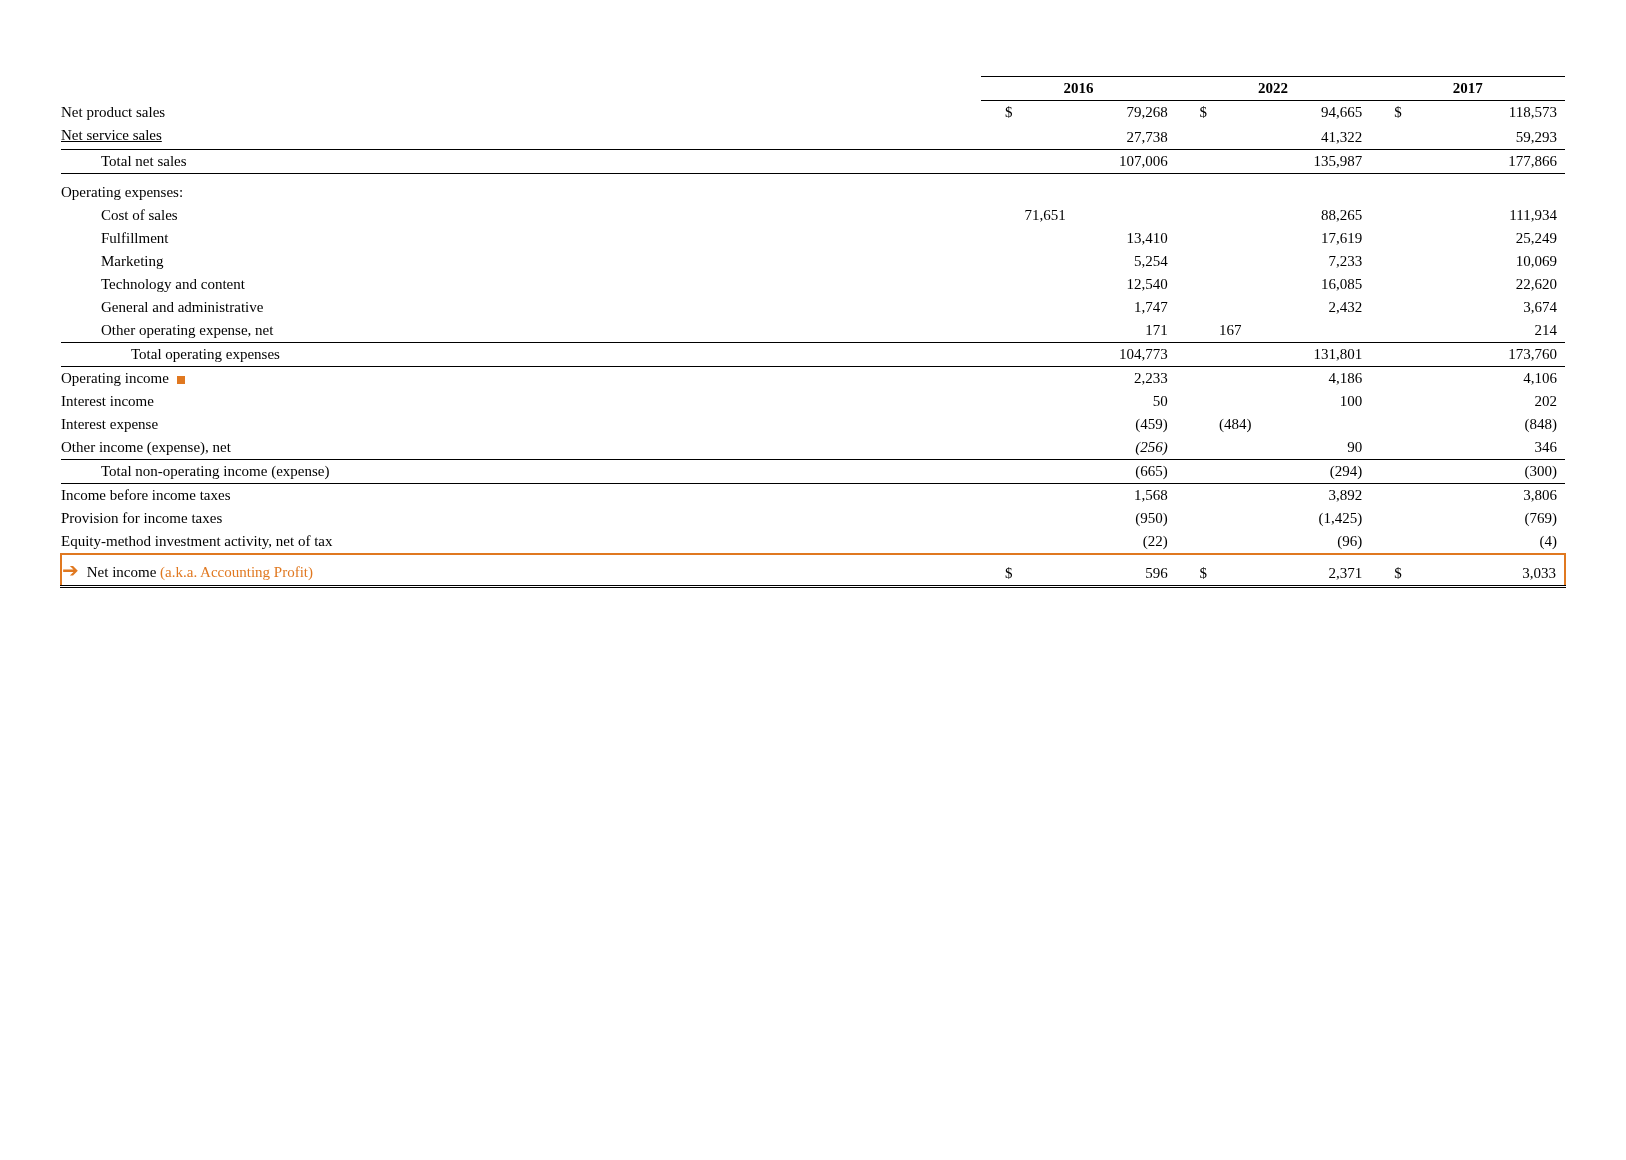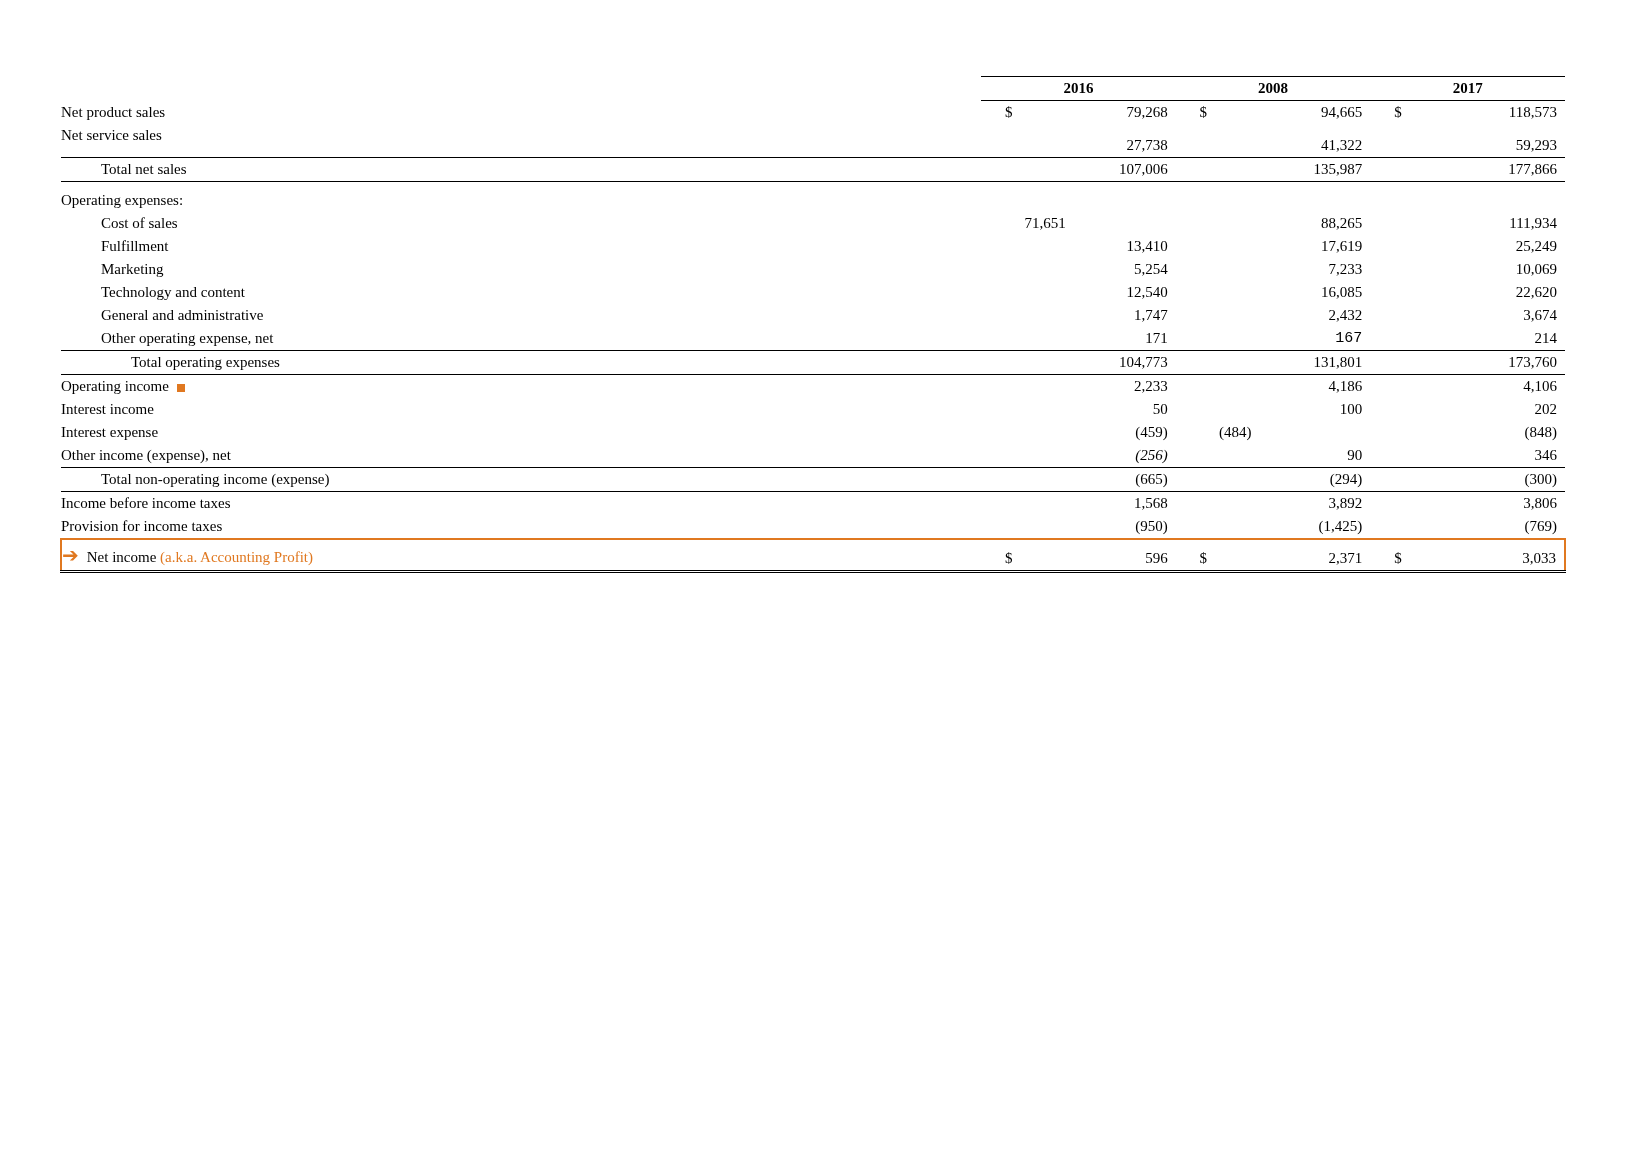--- a/index.html
+++ b/index.html
@@ -63,36 +63,36 @@
       <col style="width:9%">
     </colgroup>
     <thead>
       <tr>
         <th style="border:none;"></th>
         <th colspan="6" style="text-align:center; border-bottom:1px solid #000; font-weight:bold; font-size:15px;"></th>
       </tr>
       <tr>
         <th style="border:none;"></th>
         <th colspan="2" style="text-align:center; border-bottom:1px solid #000; font-weight:bold;">2016</th>
-        <th colspan="2" style="text-align:center; border-bottom:1px solid #000; font-weight:bold;">2008</th>
+        <th colspan="2" style="text-align:center; border-bottom:1px solid #000; font-weight:bold;">2022</th>
         <th colspan="2" style="text-align:center; border-bottom:1px solid #000; font-weight:bold;">2017</th>
       </tr>
     </thead>
     <tbody id="table-body">
     <tr>
           <td style="padding-left: 0px; padding-top: 3px; padding-bottom: 3px;">Net product sales</td>
           <td style="text-align: right; padding-right: 4px; padding-top: 3px; padding-bottom: 3px; white-space: nowrap;">$</td>
           <td style="text-align: right; padding-top: 3px; padding-bottom: 3px;">79,268</td>
           <td style="text-align: right; padding-right: 4px; padding-top: 3px; padding-bottom: 3px; white-space: nowrap;">$</td>
           <td style="text-align: right; padding-top: 3px; padding-bottom: 3px;">94,665</td>
           <td style="text-align: right; padding-right: 4px; padding-top: 3px; padding-bottom: 3px; white-space: nowrap;">$</td>
           <td style="text-align: right; padding-top: 3px; padding-bottom: 3px;">118,573</td>
         </tr>
         <tr>
-          <td style="padding-left: 0px; padding-top: 3px; padding-bottom: 13px;">Net service sales</td>
+          <td style="padding-left: 0px; padding-top: 3px; padding-bottom: 5px; text-decoration: underline;">Net service sales</td>
           <td style="text-align: right; padding-right: 4px; padding-top: 3px; padding-bottom: 3px; white-space: nowrap;"></td>
           <td style="text-align: right; padding-top: 3px; padding-bottom: 3px;">27,738</td>
           <td style="text-align: right; padding-right: 4px; padding-top: 3px; padding-bottom: 3px; white-space: nowrap;"></td>
           <td style="text-align: right; padding-top: 3px; padding-bottom: 3px;">41,322</td>
           <td style="text-align: right; padding-right: 4px; padding-top: 3px; padding-bottom: 3px; white-space: nowrap;"></td>
           <td style="text-align: right; padding-top: 3px; padding-bottom: 3px;">59,293</td>
         </tr>
         <tr>
           <td style="padding-left: 40px; padding-top: 3px; padding-bottom: 3px; border-top: 1px solid rgb(0, 0, 0); border-bottom: 1px solid rgb(0, 0, 0);">Total net sales</td>
           <td style="text-align: right; padding-right: 4px; padding-top: 3px; padding-bottom: 3px; white-space: nowrap; border-top: 1px solid rgb(0, 0, 0); border-bottom: 1px solid rgb(0, 0, 0);"></td>
@@ -154,21 +154,21 @@
           <td style="text-align: right; padding-right: 4px; padding-top: 3px; padding-bottom: 3px; white-space: nowrap;"></td>
           <td style="text-align: right; padding-top: 3px; padding-bottom: 3px;">2,432</td>
           <td style="text-align: right; padding-right: 4px; padding-top: 3px; padding-bottom: 3px; white-space: nowrap;"></td>
           <td style="text-align: right; padding-top: 3px; padding-bottom: 3px;">3,674</td>
         </tr>
         <tr>
           <td style="padding-left: 40px; padding-top: 3px; padding-bottom: 3px;">Other operating expense, net</td>
           <td style="text-align: right; padding-right: 4px; padding-top: 3px; padding-bottom: 3px; white-space: nowrap;"></td>
           <td style="text-align: right; padding-top: 3px; padding-bottom: 3px;">171</td>
           <td style="text-align: right; padding-right: 4px; padding-top: 3px; padding-bottom: 3px; white-space: nowrap;"></td>
-          <td style="text-align: right; padding-top: 3px; padding-bottom: 3px; font-family: Liberation Mono, monospace;">167</td>
+          <td style="text-align: left; padding-top: 3px; padding-bottom: 3px;">167</td>
           <td style="text-align: right; padding-right: 4px; padding-top: 3px; padding-bottom: 3px; white-space: nowrap;"></td>
           <td style="text-align: right; padding-top: 3px; padding-bottom: 3px;">214</td>
         </tr>
         <tr>
           <td style="padding-left: 70px; padding-top: 3px; padding-bottom: 3px; border-top: 1px solid rgb(0, 0, 0); border-bottom: 1px solid rgb(0, 0, 0);">Total operating expenses</td>
           <td style="text-align: right; padding-right: 4px; padding-top: 3px; padding-bottom: 3px; white-space: nowrap; border-top: 1px solid rgb(0, 0, 0); border-bottom: 1px solid rgb(0, 0, 0);"></td>
           <td style="text-align: right; padding-top: 3px; padding-bottom: 3px; border-top: 1px solid rgb(0, 0, 0); border-bottom: 1px solid rgb(0, 0, 0);">104,773</td>
           <td style="text-align: right; padding-right: 4px; padding-top: 3px; padding-bottom: 3px; white-space: nowrap; border-top: 1px solid rgb(0, 0, 0); border-bottom: 1px solid rgb(0, 0, 0);"></td>
           <td style="text-align: right; padding-top: 3px; padding-bottom: 3px; border-top: 1px solid rgb(0, 0, 0); border-bottom: 1px solid rgb(0, 0, 0);">131,801</td>
           <td style="text-align: right; padding-right: 4px; padding-top: 3px; padding-bottom: 3px; white-space: nowrap; border-top: 1px solid rgb(0, 0, 0); border-bottom: 1px solid rgb(0, 0, 0);"></td>
@@ -229,20 +229,29 @@
           <td style="text-align: right; padding-top: 3px; padding-bottom: 3px;">3,806</td>
         </tr>
         <tr>
           <td style="padding-left: 0px; padding-top: 3px; padding-bottom: 3px;">Provision for income taxes</td>
           <td style="text-align: right; padding-right: 4px; padding-top: 3px; padding-bottom: 3px; white-space: nowrap;"></td>
           <td style="text-align: right; padding-top: 3px; padding-bottom: 3px;">(950)</td>
           <td style="text-align: right; padding-right: 4px; padding-top: 3px; padding-bottom: 3px; white-space: nowrap;"></td>
           <td style="text-align: right; padding-top: 3px; padding-bottom: 3px;">(1,425)</td>
           <td style="text-align: right; padding-right: 4px; padding-top: 3px; padding-bottom: 3px; white-space: nowrap;"></td>
           <td style="text-align: right; padding-top: 3px; padding-bottom: 3px;">(769)</td>
+        </tr>
+        <tr>
+          <td style="padding-left: 0px; padding-top: 3px; padding-bottom: 3px;">Equity-method investment activity, net of tax</td>
+          <td style="text-align: right; padding-right: 4px; padding-top: 3px; padding-bottom: 3px; white-space: nowrap;"></td>
+          <td style="text-align: right; padding-top: 3px; padding-bottom: 3px;">(22)</td>
+          <td style="text-align: right; padding-right: 4px; padding-top: 3px; padding-bottom: 3px; white-space: nowrap;"></td>
+          <td style="text-align: right; padding-top: 3px; padding-bottom: 3px;">(96)</td>
+          <td style="text-align: right; padding-right: 4px; padding-top: 3px; padding-bottom: 3px; white-space: nowrap;"></td>
+          <td style="text-align: right; padding-top: 3px; padding-bottom: 3px;">(4)</td>
         </tr>
         <tr>
           <td style="padding-left: 0px; padding-top: 3px; padding-bottom: 3px; border-top: 2px solid rgb(224, 120, 32); border-bottom: 3px double rgb(0, 0, 0); border-left: 2px solid rgb(224, 120, 32);"><span style="display: inline-block; margin-right: 8px; color: rgb(224, 120, 32); font-size: 20px;">➔</span><span>Net income </span><span style="color: rgb(224, 120, 32);">(a.k.a. Accounting Profit)</span></td>
           <td style="text-align: right; padding-right: 4px; padding-top: 3px; padding-bottom: 3px; white-space: nowrap; border-top: 2px solid rgb(224, 120, 32); border-bottom: 3px double rgb(0, 0, 0);">$</td>
           <td style="text-align: right; padding-top: 3px; padding-bottom: 3px; border-top: 2px solid rgb(224, 120, 32); border-bottom: 3px double rgb(0, 0, 0);">596</td>
           <td style="text-align: right; padding-right: 4px; padding-top: 3px; padding-bottom: 3px; white-space: nowrap; border-top: 2px solid rgb(224, 120, 32); border-bottom: 3px double rgb(0, 0, 0);">$</td>
           <td style="text-align: right; padding-top: 3px; padding-bottom: 3px; border-top: 2px solid rgb(224, 120, 32); border-bottom: 3px double rgb(0, 0, 0);">2,371</td>
           <td style="text-align: right; padding-right: 4px; padding-top: 3px; padding-bottom: 3px; white-space: nowrap; border-top: 2px solid rgb(224, 120, 32); border-bottom: 3px double rgb(0, 0, 0);">$</td>
           <td style="text-align: right; padding-top: 3px; padding-bottom: 3px; border-top: 2px solid rgb(224, 120, 32); border-bottom: 3px double rgb(0, 0, 0); border-right: 2px solid rgb(224, 120, 32);">3,033</td>
         </tr>

